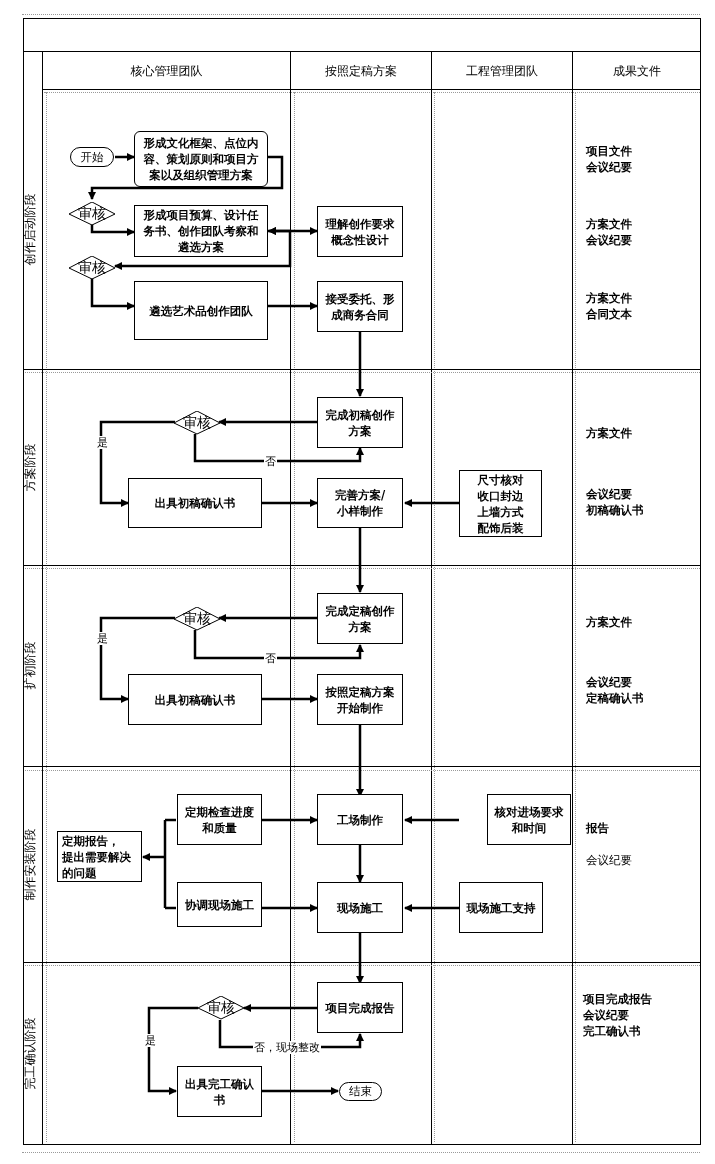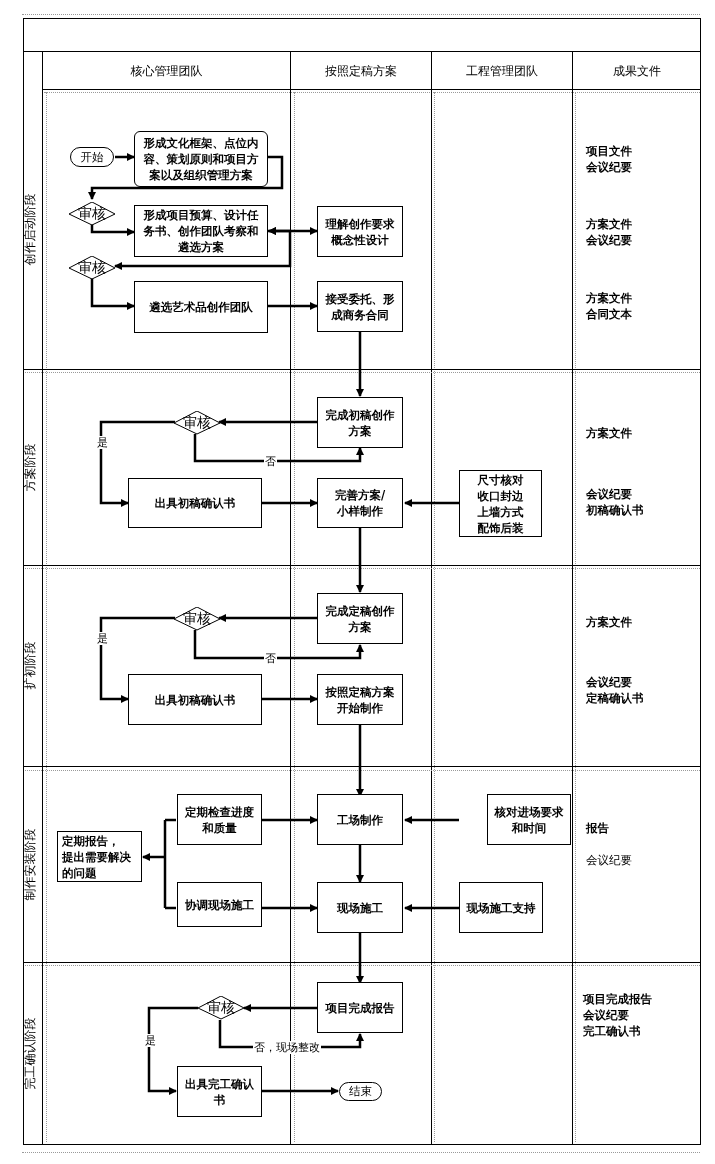--- a/index.html
+++ b/index.html
@@ -153,21 +153,21 @@
 遴选方案</div>
   <div class="box" style="left:317px;top:206px;width:86px;height:51px;">理解创作要求
 概念性设计</div>
 
   <div class="diamond" style="left:68px;top:256px;">
     <svg width="48" height="24">
         <polygon points="24,0 47,12 24,23 1,12" fill="#fff" stroke="#000" stroke-width="1"></polygon>
       </svg>
     <span>审核</span>
   </div>
-  <div class="box" style="left:134px;top:281px;width:134px;height:52px;">遴选艺术品创作团队</div>
+  <div class="box" style="left:134px;top:281px;width:134px;height:59px;">遴选艺术品创作团队</div>
   <div class="box" style="left:317px;top:281px;width:86px;height:51px;">接受委托、形
 成商务合同</div>
 
   <div class="box" style="left:317px;top:397px;width:86px;height:51px;">完成初稿创作
 方案</div>
   <div class="diamond" style="left:173px;top:411px;">
     <svg width="48" height="24">
         <polygon points="24,0 47,12 24,23 1,12" fill="#fff" stroke="#000" stroke-width="1"></polygon>
       </svg>
     <span>审核</span>

